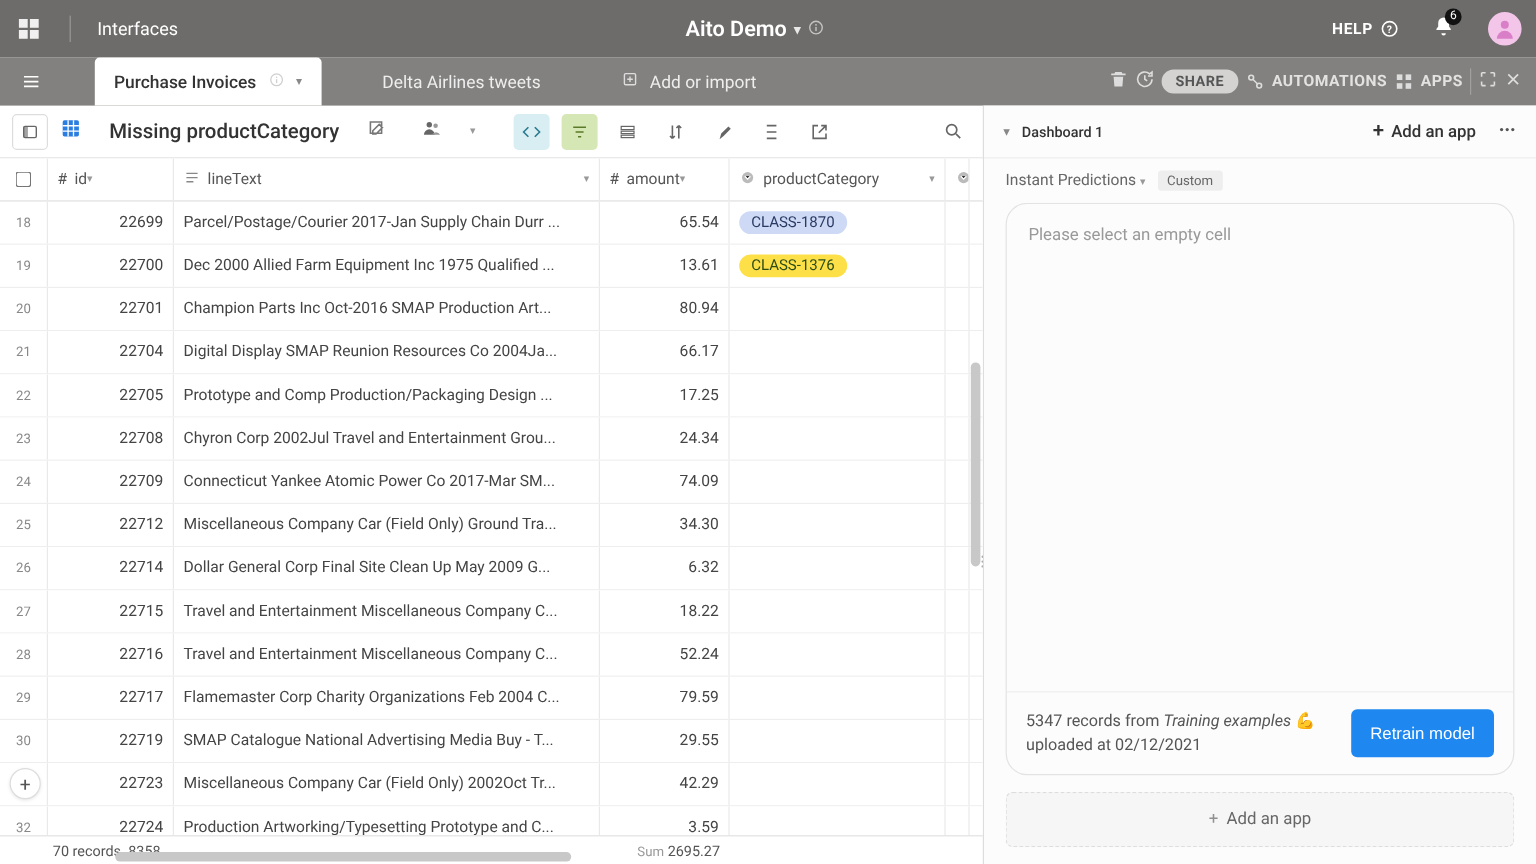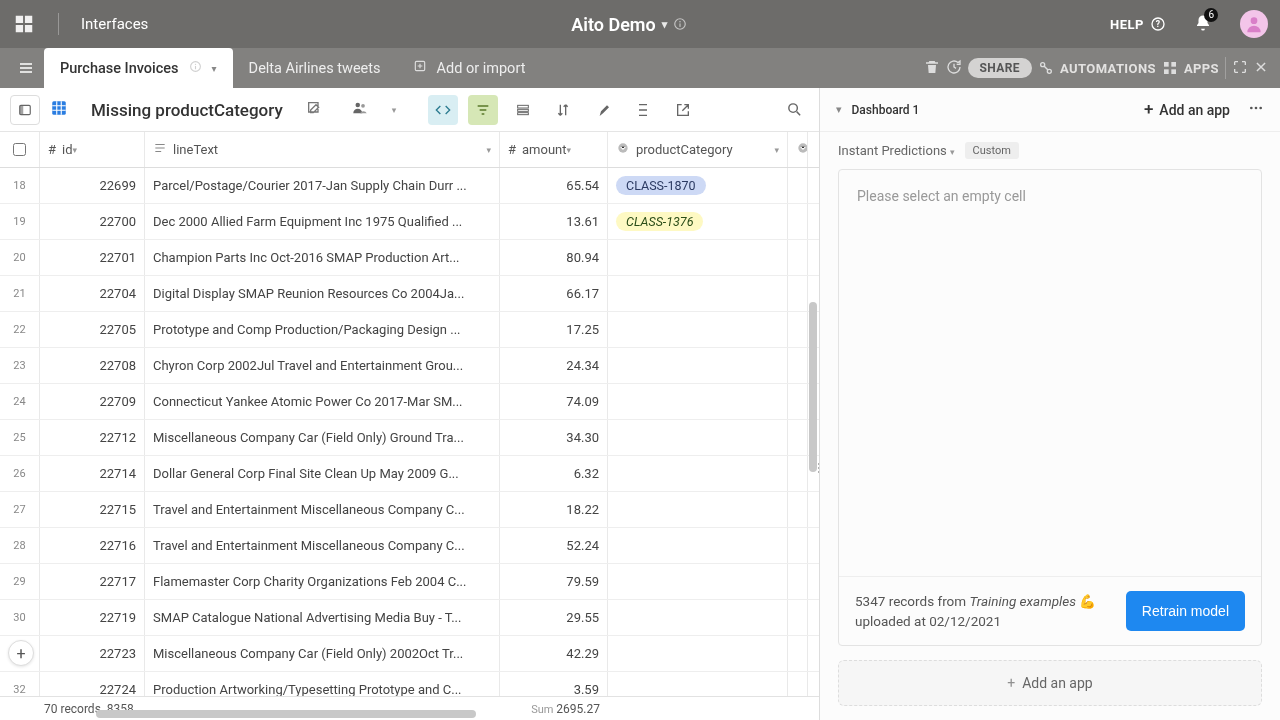--- a/index.html
+++ b/index.html
@@ -12,21 +12,21 @@
   .topbar .nav-link { color: #fff; font-size: 15px; }
   .center-title { flex: 1; text-align: center; font-size: 18px; font-weight: 600; display:flex; align-items:center; justify-content:center; gap:6px;}
   .help-link { font-weight:700; letter-spacing:0.5px; font-size:13px; display:flex; align-items:center; gap:6px;}
   .notif { position: relative; margin: 0 6px;}
   .notif-badge { position:absolute; top:-6px; right:-6px; background:#111; color:#fff; border-radius:10px; font-size:10px; padding:0 4px; line-height:14px;}
   .avatar { width: 28px; height:28px; border-radius:50%; background:#f3c5e9; display:flex; align-items:center; justify-content:center;}
   
   
   .secondbar { height: 40px; background: #82817f; display:flex; align-items:center; padding-left:8px; gap:0; color:#fff; }
   .menu-btn { width:36px; height:32px; display:flex; align-items:center; justify-content:center; color:#fff;}
-  .tab { height:40px; display:flex; align-items:center; padding: 0 16px; gap:10px; font-size:14.5px; color: #eee; }
+  .tab { height:40px; display:flex; align-items:center; padding: 0 16px; gap:10px; font-size:14.5px; color: #eee; margin-left: 35px; }
   .tab.active { background:#fff; color:#333; border-radius: 4px 4px 0 0; font-weight:500;}
   .tab .caret { font-size:10px;}
   .second-right { margin-left:auto; display:flex; align-items:center; gap:6px; padding-right:12px;}
   .share-pill { background:#d4d3d2; color:#555; font-weight:700; font-size:12px; border-radius:12px; padding:3px 12px; letter-spacing:0.4px;}
   .sec-link { display:flex; align-items:center; gap:6px; font-size:13px; font-weight:700; color:#e3e2e1; letter-spacing:0.4px;}
   
   
   .content { display:flex; height: calc(720px - 48px - 40px); }
   .main { flex:1; display:flex; flex-direction:column; border-right:1px solid #ddd; min-width:0; }
   .dash { width:460px; display:flex; flex-direction:column; background:#fcfcfc; }
@@ -52,39 +52,39 @@
   .col-amount{ width:108px; flex:0 0 108px; justify-content:flex-end;}
   .th.col-amount{justify-content:flex-start;}
   .col-cat{ width:180px; flex:0 0 180px;}
   .col-extra{ flex: 0 0 20px;}
   .tbody{ position:absolute; top:36px; left:0; right:0; bottom:0; overflow:hidden;}
   .row{ display:flex; height:36px; border-bottom:1px solid #eee; background:#fff;}
   .row .td.col-id{ font-variant-numeric: tabular-nums;}
   .rownum{ width:40px; flex:0 0 40px; display:flex; align-items:center; justify-content:center; font-size:11px; color:#888; border-right:1px solid #e9e9e9;}
   .pill { border-radius:11px; padding:2px 10px; font-size:12.5px;}
   .pill.blue{ background:#cdd9f5; color:#2b3a62;}
-  .pill.green{ background:#fef9c3; color:#2b4d18;font-style:italic;}
+  .pill.green{ background:#fde047; color:#2b4d18;}
   
   .status-row{ height:24px; border-top:1px solid #e2e2e2; display:flex; align-items:center; font-size:12px; color:#555; padding:0;}
   .status-row .sleft{ width:40px; display:flex; justify-content:center;}
   .status-row .srec{ width:105px; padding-left:4px;}
   .addrow-btn{ position:absolute; bottom:30px; left:8px; width:26px; height:26px; border-radius:50%; background:#fff; border:1px solid #ddd; display:flex; align-items:center; justify-content:center; font-size:16px; color:#555; box-shadow:0 1px 3px rgba(0,0,0,0.1);}
   .vscroll{ position:absolute; right:2px; top:170px; width:8px; height:170px; background:#c8c8c8; border-radius:4px;}
   .hscroll{ position:absolute; bottom:2px; left:96px; height:8px; width:380px; background:#c8c8c8; border-radius:4px;}
   .drag-handle{ position:absolute; right:-4px; top:50%; transform:translateY(-50%); width:8px; height:36px; display:flex; flex-direction:column; align-items:center; justify-content:center; gap:2px;}
   .drag-handle span{width:2px;height:2px;background:#999;border-radius:50%;}
   
   
   .dash-head{ height:44px; border-bottom:1px solid #eee; display:flex; align-items:center; padding:0 16px; gap:10px;}
   .dash-title{ font-size:12px; font-weight:500; flex:1;}
   .dash-add{ font-size:14px; color:#333; display:flex; align-items:center; gap:6px; font-weight:500;}
   .dash-sub{ padding:10px 18px; display:flex; align-items:center; gap:10px; font-size:13px; color:#666;}
   .custom-pill{ background:#eee; color:#666; font-size:11px; padding:2px 8px; border-radius:3px;}
   .dash-body{ flex:1; padding: 0 18px 14px 18px; display:flex; flex-direction:column; gap:14px; overflow:hidden;}
-  .predict-box{ border:1px solid #e3e3e3; border-radius:4px; flex:1; display:flex; flex-direction:column;}
+  .predict-box{ border:1px solid #e3e3e3; border-radius:18px; flex:1; display:flex; flex-direction:column;}
   .predict-empty{ flex:1; padding:18px; color:#999; font-size:14px;}
   .predict-foot{ border-top:1px solid #eee; padding:14px 16px; display:flex; gap:12px;}
   .predict-foot .info{ flex:1; font-size:13.5px; color:#555; line-height:1.5;}
   .predict-foot .info em{ font-style:italic;}
   .retrain-btn{ background:#1e88f0; color:#fff; border:none; border-radius:5px; padding:10px 16px; font-size:14px; font-weight:500;}
   .add-app-box{ border:1px dashed #ddd; background:#f6f6f6; border-radius:6px; text-align:center; padding:14px; color:#666; font-size:14px;}
   
   .caret-sm{font-size:9px;color:#999;}
   input[type=checkbox]{ width:13px; height:13px;}
 </style>

